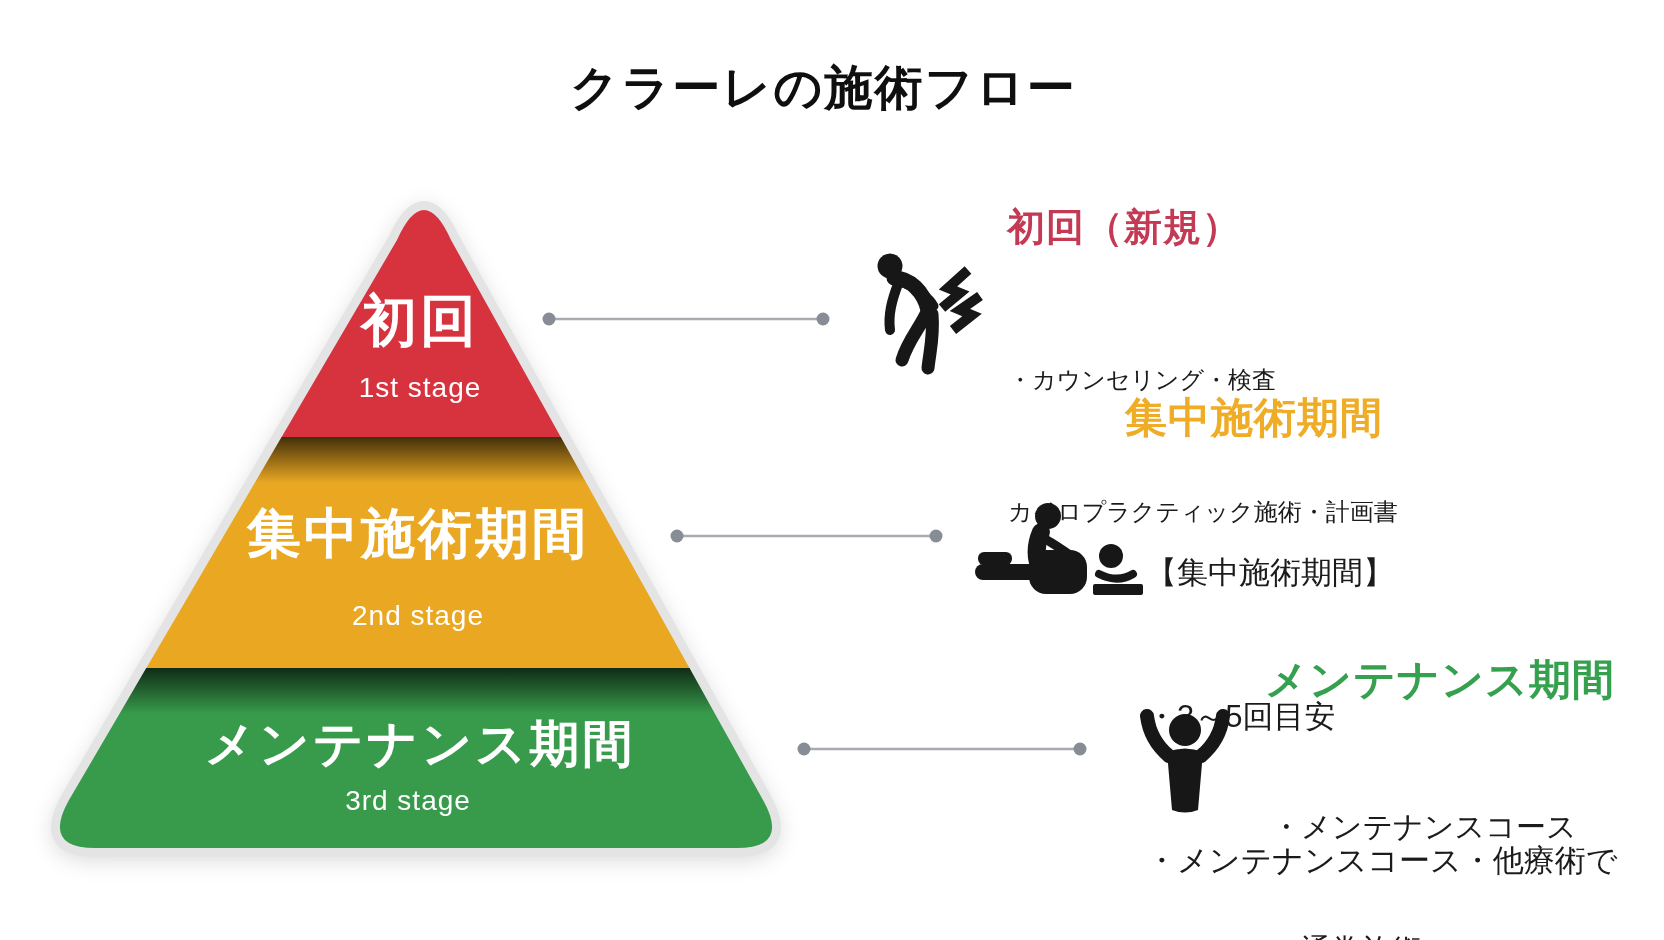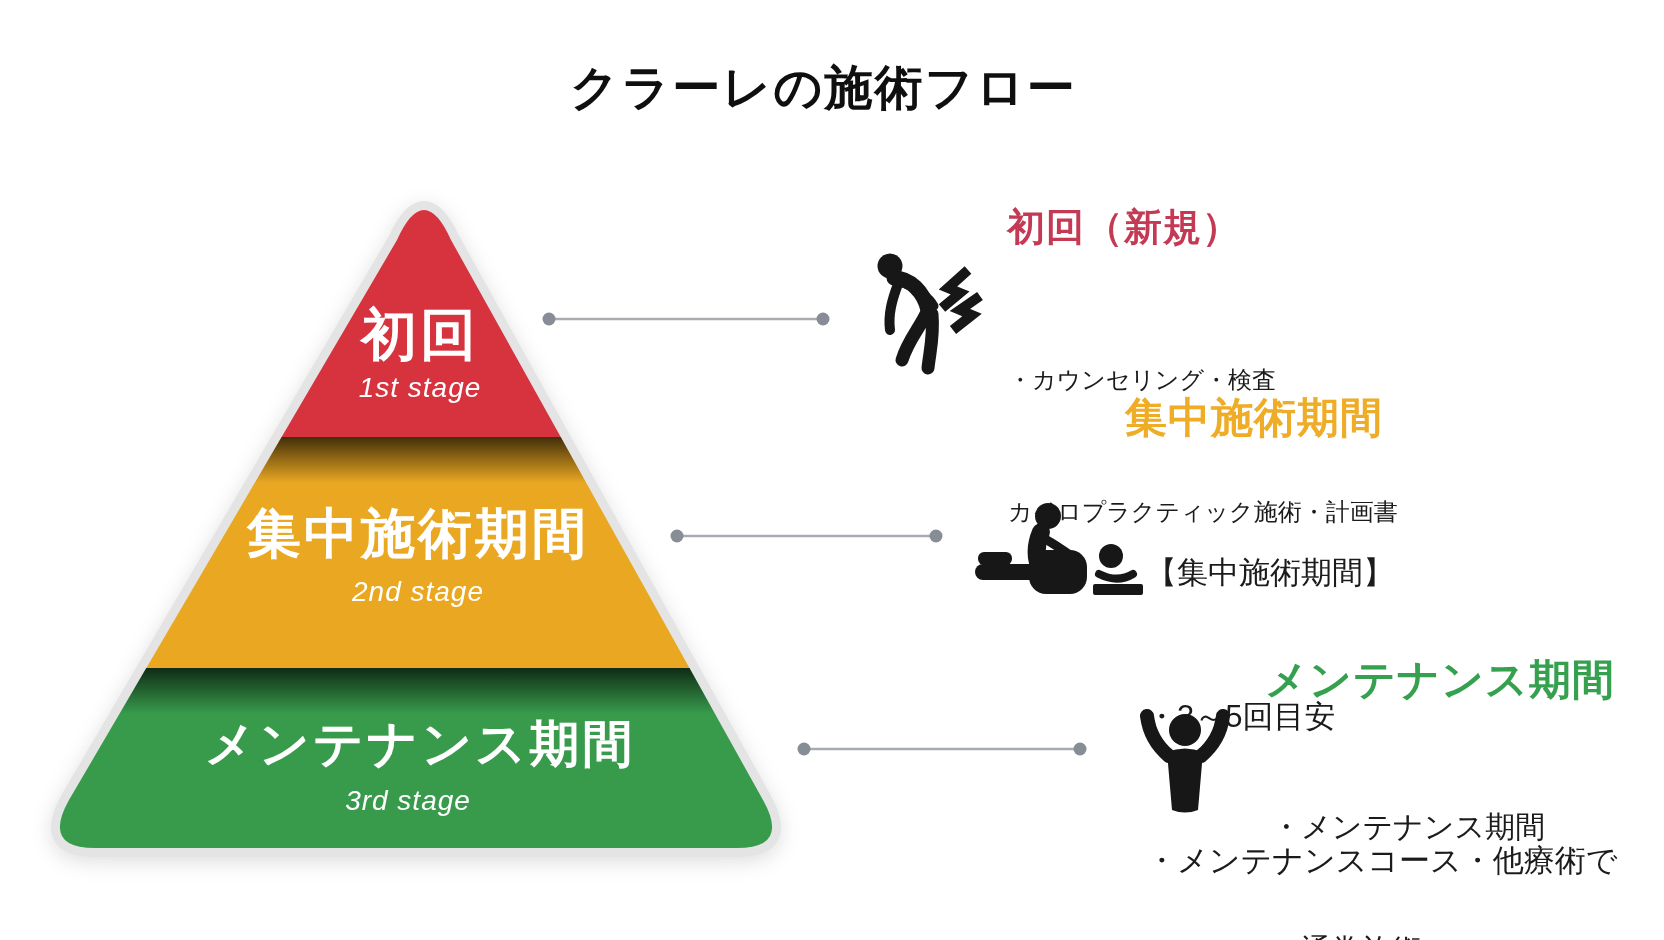--- a/index.html
+++ b/index.html
@@ -11,21 +11,21 @@
     position:absolute;left:570px;top:56px;font-size:48px;font-weight:900;
     color:#0f0f0f;letter-spacing:2px;white-space:pre;
   }
   .pyr-svg{position:absolute;left:25px;top:195px;filter:drop-shadow(0 5px 10px rgba(0,0,0,.13));}
   .tier-label{
     position:absolute;transform:translate(-50%,-50%);color:#ffffff;font-weight:700;
     white-space:pre;text-align:center;letter-spacing:3px;
   }
   .tier-stage{
     position:absolute;transform:translate(-50%,-50%);color:#ffffff;font-weight:400;
-    font-size:28px;white-space:pre;letter-spacing:1px;font-style:italic;
+    font-size:28px;white-space:pre;letter-spacing:1px;
   }
   .conn-svg{position:absolute;left:0;top:0;pointer-events:none;}
   .sec-heading{position:absolute;font-weight:700;white-space:pre;letter-spacing:1px;}
   .sec-body{position:absolute;white-space:pre;color:#1b1b1b;}
   .sec-body div{white-space:pre;}
   .icon-svg{position:absolute;}
   .ic{fill:#171717;stroke:none;}
   .ic-st{fill:none;stroke:#171717;stroke-linecap:round;}
 </style>
 </head>
@@ -48,25 +48,25 @@
     <path d="M372 45 Q399 -15 426 45 L738 605 Q765 653 712 653 L70 653 Q17 653 44 605 Z" fill="#ffffff" stroke-width="18" stroke-linejoin="round" style="stroke: rgb(228, 228, 228);"></path>
     <g clip-path="url(#triClip)">
       <rect x="-10" y="-25" width="800" height="267" style="fill: rgb(215, 51, 63);"></rect>
       <rect x="-10" y="242" width="800" height="231" style="fill: rgb(234, 168, 34);"></rect>
       <rect x="-10" y="473" width="800" height="225" style="fill: rgb(56, 155, 76);"></rect>
       <rect x="-10" y="242" width="800" height="46" fill="url(#shade)"></rect>
       <rect x="-10" y="473" width="800" height="46" fill="url(#shade)"></rect>
     </g>
   </svg>
 
-  <div class="tier-label" style="left:420px;top:336px;font-size:56px;text-align:right;">初回</div>
+  <div class="tier-label" style="left:420px;top:322px;font-size:56px;text-align:right;">初回</div>
   <div class="tier-stage" style="left:420px;top:388px;">1st stage</div>
 
   <div class="tier-label" style="left:418px;top:534px;font-size:54px;">集中施術期間</div>
-  <div class="tier-stage" style="left:418px;top:592px;">2nd stage</div>
+  <div class="tier-stage" style="left:418px;top:616px;">2nd stage</div>
 
   <div class="tier-label" style="left:420px;top:744px;font-size:50px;">メンテナンス期間</div>
   <div class="tier-stage" style="left:408px;top:801px;">3rd stage</div>
 
   <svg class="conn-svg" width="1664" height="940" viewBox="0 0 1664 940">
     <g>
       <line x1="549" y1="319" x2="823" y2="319" stroke-width="2.5" style="stroke: rgb(168, 172, 177);"></line>
       <circle cx="549" cy="319" r="6.5" style="fill: rgb(135, 141, 148);"></circle>
       <circle cx="823" cy="319" r="6.5" style="fill: rgb(135, 141, 148);"></circle>
     </g>
@@ -118,19 +118,19 @@
   </div>
 
   <svg class="icon-svg" style="left:1133px;top:700px;" width="104" height="115" viewBox="0 0 104 115">
     <circle class="ic" cx="52" cy="30" r="16"></circle>
     <path class="ic-st" d="M36 56 C24 46 16 32 14 16" stroke-width="14"></path>
     <path class="ic-st" d="M68 56 C80 46 88 32 90 16" stroke-width="14"></path>
     <path class="ic" d="M34 52 Q52 45 70 52 L65 110 Q52 115 39 110 Z"></path>
   </svg>
   <div class="sec-heading" style="left: 1265px; top: 652px; font-size: 42px; color: rgb(53, 161, 79);">メンテナンス期間</div>
   <div class="sec-body" style="left:1271px;top:724px;font-size:30px;line-height:41px;">
-    <div>・メンテナンス期間</div>
+    <div>・メンテナンスコース</div>
     <div>・通常施術コース</div>
     
     
   </div>
 
 </div>
 
 </body></html>

